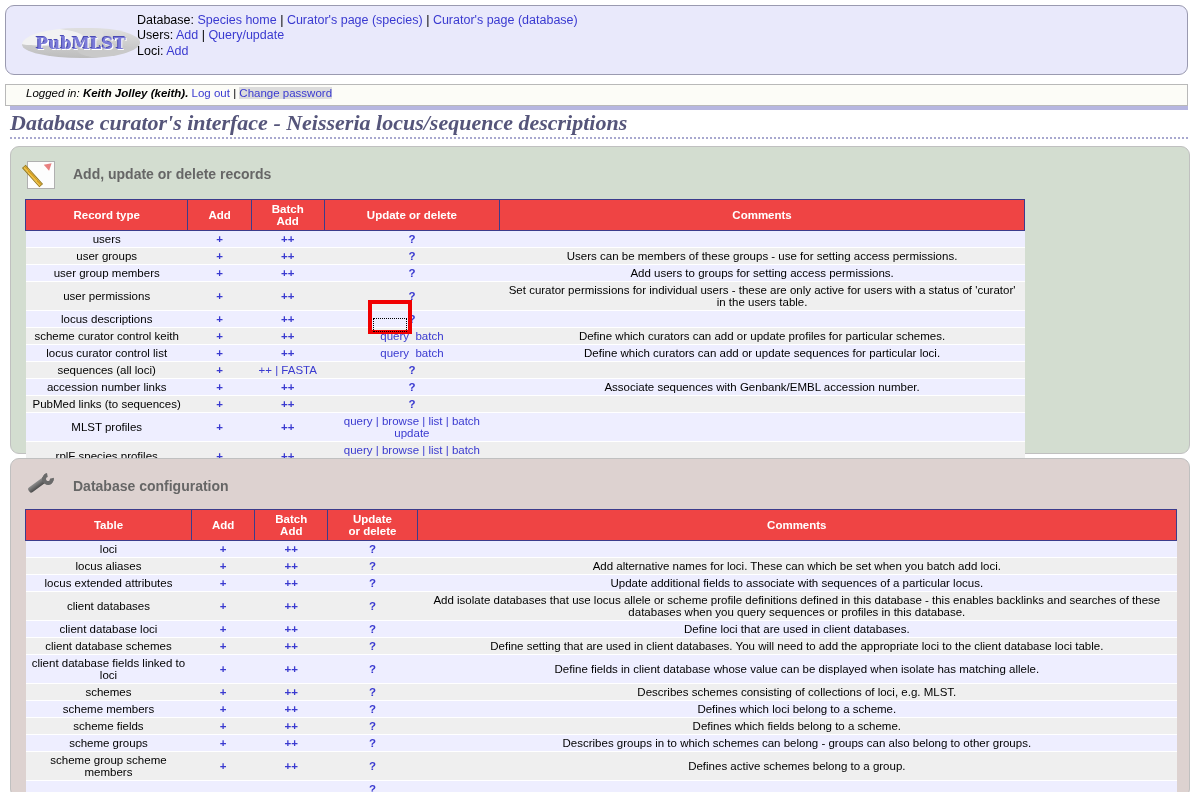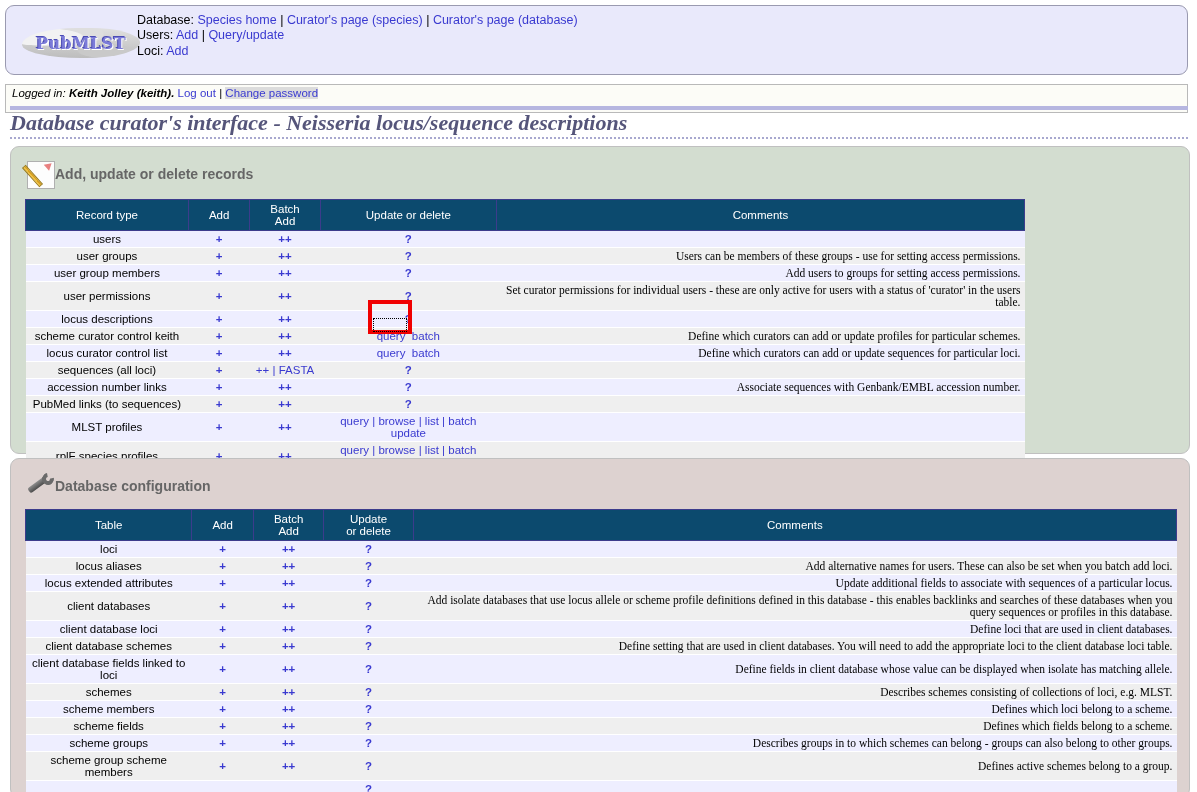--- a/index.html
+++ b/index.html
@@ -36,23 +36,23 @@
   }
   .navlines {
     position: absolute; left: 131px; top: 7px;
     font-size: 12.5px; color: #000; line-height: 15.3px;
   }
   .navlines a { color: #3a3ad0; text-decoration: none; }
   .navlines .sep { color: #000; }
 
   
   .loggedbar {
-    position: absolute; left: 5px; top: 84px; width: 1183px; height: 29px;
+    position: absolute; left: 5px; top: 84px; width: 1183px; height: 22px;
     background: #fcfcf7; border: 1px solid #b9b9b9; box-sizing: border-box;
-    font-size: 11.5px; line-height: 16px; padding-left: 6px; color:#000;
+    font-size: 11.5px; line-height: 16px; padding-left: 20px; color:#000;
   }
   .loggedbar i { font-style: italic; }
   .loggedbar b { font-weight: bold; font-style: italic; }
   .loggedbar a { color: #3a3ad0; text-decoration: none; }
   .loggedbar .hl { background: #dcdcdc; }
 
   
   .titlebar-top {
     position: absolute; left: 10px; top: 106px; width: 1178px; height: 4px;
     background: #b6b6e0;
@@ -73,21 +73,21 @@
     position: absolute; border-radius: 9px; box-sizing: border-box;
     border: 1px solid #c0c0c0;
   }
   .panel-records { left: 10px; top: 146px; width: 1180px; height: 308px; background: #d3ddd0; }
   .panel-config  { left: 10px; top: 458px; width: 1180px; height: 340px; background: #ddd2d0; }
 
   .panel-head {
     position: absolute; left: 14px; top: 12px; display: flex; align-items: center;
   }
   .panel-head .label {
-    font-size: 14px; font-weight: bold; color: #666666;
+    margin-left: 18px; font-size: 14px; font-weight: bold; color: #666666;
   }
 
   
   .icon-pencil { position: relative; width: 30px; height: 30px; }
   .icon-pencil .sheet {
     position: absolute; left: 2px; top: 2px; width: 26px; height: 26px;
     background: #fdfdfd; border: 1px solid #b0b0b0;
   }
   .icon-pencil .pen {
     position: absolute; left: 5px; top: 4px; width: 5px; height: 26px;
@@ -109,31 +109,31 @@
   }
   .icon-wrench .head {
     position: absolute; left: 17px; top: 2px; width: 12px; height: 12px;
     border: 4px solid #6a6a6a; border-radius: 50%;
     border-top-color: transparent; transform: rotate(35deg); box-sizing: border-box;
   }
 
   
   table.grid { border-collapse: collapse; position: absolute; }
   table.grid th {
-    background: #0c4a6e; color: #ffffff; font-size: 11.5px; font-weight: normal;
+    background: #ef4444; color: #ffffff; font-size: 11.5px; font-weight: bold;
     padding: 3px 20px; border: 1px solid #3c3c8c; text-align: center;
   }
   table.grid td {
     font-size: 11.5px; color: #000; padding: 2px 4px;
     border-bottom: 1px solid #ffffff; vertical-align: middle;
   }
   table.grid tr.odd  td { background: #eeeeff; }
   table.grid tr.even td { background: #efefef; }
   td.c { text-align: center; }
-  td.l { text-align: right; font-size: 10.5px; padding-left: 5px; font-family: Liberation Serif, serif; }
+  td.l { text-align: center; font-size: 10.5px; padding-left: 5px; }
   td.lnk a, td.c a { color: #3a3ad0; text-decoration: none; }
   .plus { color: #3a3ad0; font-weight: bold; }
   .qm   { color: #3a3ad0; font-weight: bold; }
   .sepbar { color: #3a3ad0; }
 
   
   .redbox {
     position: absolute; left: 368px; top: 300px; width: 44px; height: 34px;
     border: 4px solid #f00000; box-sizing: border-box; pointer-events: none;
     z-index: 40;
@@ -340,21 +340,21 @@
           <td class="c"><span class="plus">+</span></td>
           <td class="c"><span class="plus">++</span></td>
           <td class="c"><span class="qm">?</span></td>
           <td class="l"></td>
         </tr>
         <tr class="even">
           <td class="c">locus aliases</td>
           <td class="c"><span class="plus">+</span></td>
           <td class="c"><span class="plus">++</span></td>
           <td class="c"><span class="qm">?</span></td>
-          <td class="l">Add alternative names for users. These can also be set when you batch add loci.</td>
+          <td class="l">Add alternative names for loci. These can which be set when you batch add loci.</td>
         </tr>
         <tr class="odd">
           <td class="c">locus extended attributes</td>
           <td class="c"><span class="plus">+</span></td>
           <td class="c"><span class="plus">++</span></td>
           <td class="c"><span class="qm">?</span></td>
           <td class="l">Update additional fields to associate with sequences of a particular locus.</td>
         </tr>
         <tr class="even">
           <td class="c">client databases</td>

